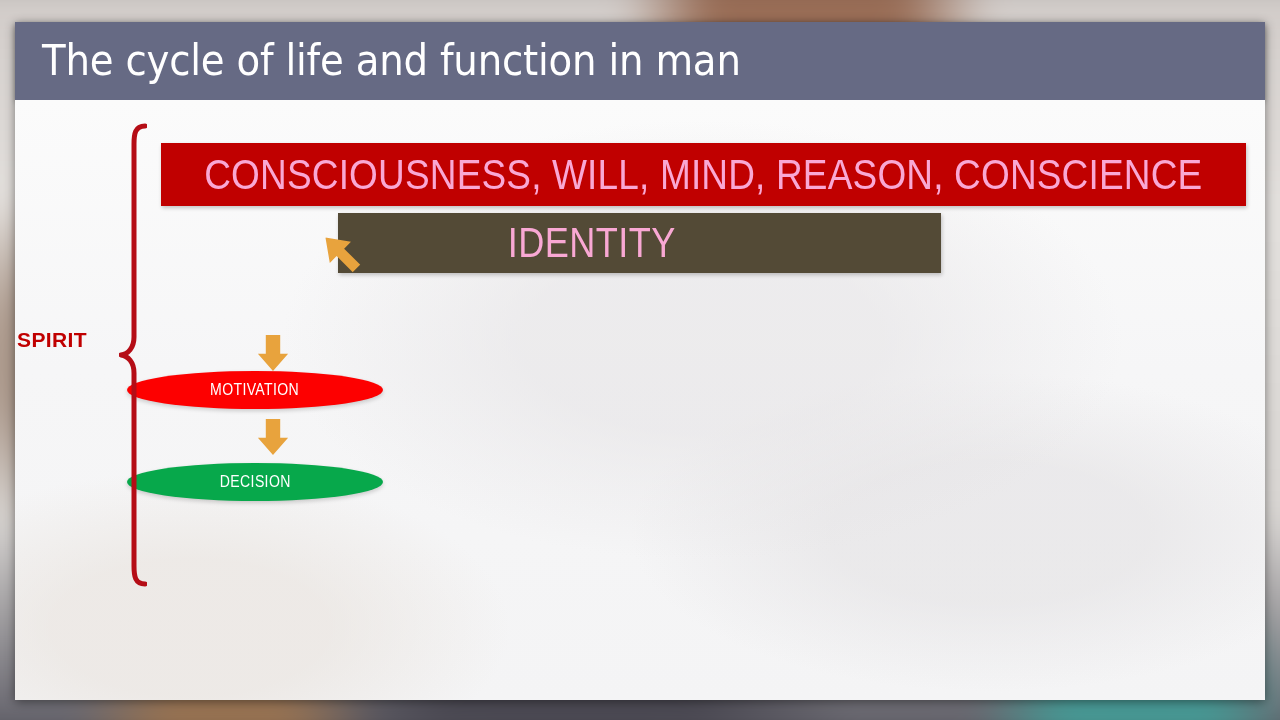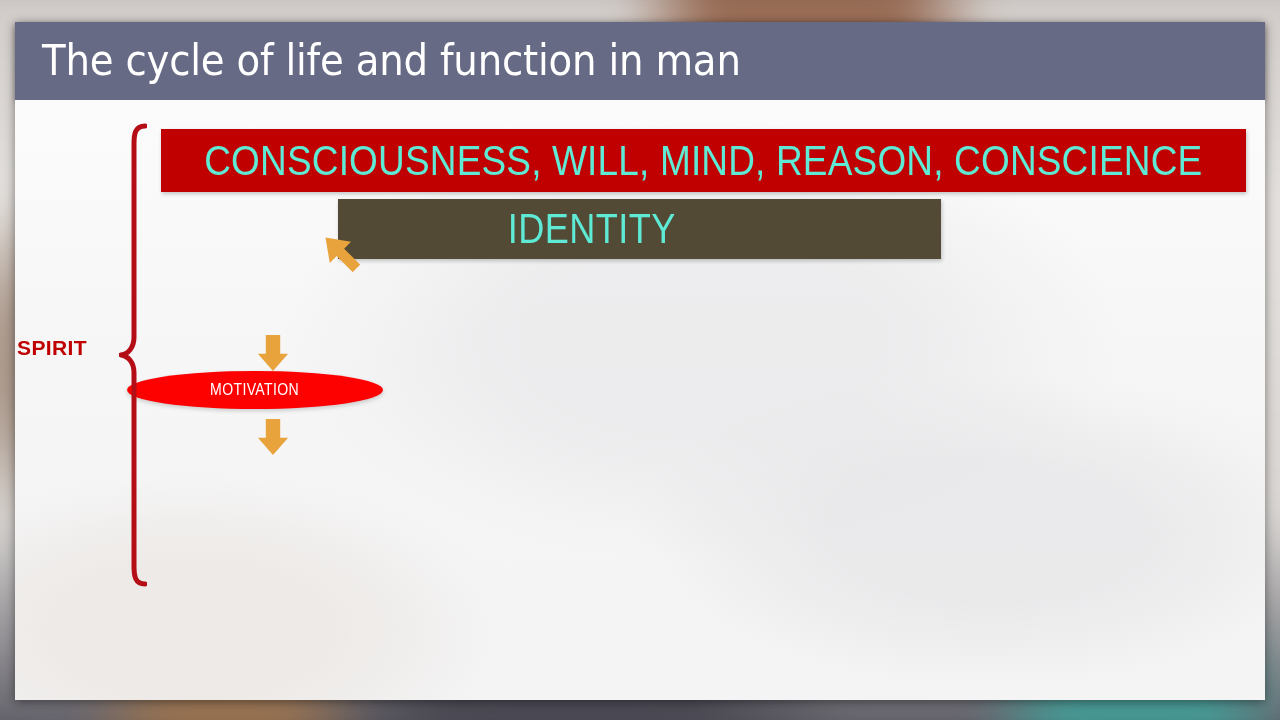--- a/index.html
+++ b/index.html
@@ -81,22 +81,23 @@
     font-family: "DejaVu Sans Condensed", "Liberation Sans Narrow", "Liberation Sans", sans-serif;
     transform-origin: left center;
   }
 
   
   .bar {
     position: absolute;
     display: flex;
     align-items: center;
     justify-content: center;
-    color: #5eead4;
+    color: #f9a8d4;
     box-shadow: 1px 2px 4px rgba(0,0,0,0.22);
+    margin-top: 14px;
   }
 
   .bar-consciousness {
     left: 146px;
     top: 29px;
     width: 1085px;
     height: 63px;
     background: #c00000;
   }
   .bar-consciousness .bar-label {
@@ -171,21 +172,21 @@
     position: absolute;
     left: 104px;
     top: 22px;
     width: 28px;
     height: 466px;
     color: #b50d16;
   }
   .spirit-label {
     position: absolute;
     left: 2px;
-    top: 236px;
+    top: 228px;
     color: #c00000;
     font-size: 21px;
     font-weight: bold;
     letter-spacing: 0.4px;
     white-space: nowrap;
   }
 </style>
 </head>
 <body>
 
@@ -225,20 +226,23 @@
       <div class="node node-motivation">
         <span class="node-label">MOTIVATION</span>
       </div>
 
       <div class="arrow-down arrow-2">
         <svg viewBox="0 0 100 100" width="100%" height="100%" aria-hidden="true">
           <polygon points="30,0 70,0 70,52 92,52 50,100 8,52 30,52" fill="currentColor"></polygon>
         </svg>
       </div>
 
+      <div class="node node-decision">
+        <span class="node-label">DECISION</span>
+      </div>
 
       <div class="brace">
         <svg viewBox="0 0 28 466" width="100%" height="100%" preserveAspectRatio="none" aria-hidden="true">
           <path d="M26 4 C16 4 15 12 15 22 L15 215 C15 226 9 232 2 233 C9 234 15 240 15 251 L15 444 C15 454 16 462 26 462" fill="none" stroke="currentColor" stroke-width="5" stroke-linecap="round" stroke-linejoin="round"></path>
         </svg>
       </div>
 
       <div class="spirit-label">SPIRIT</div>
 
     </div>

